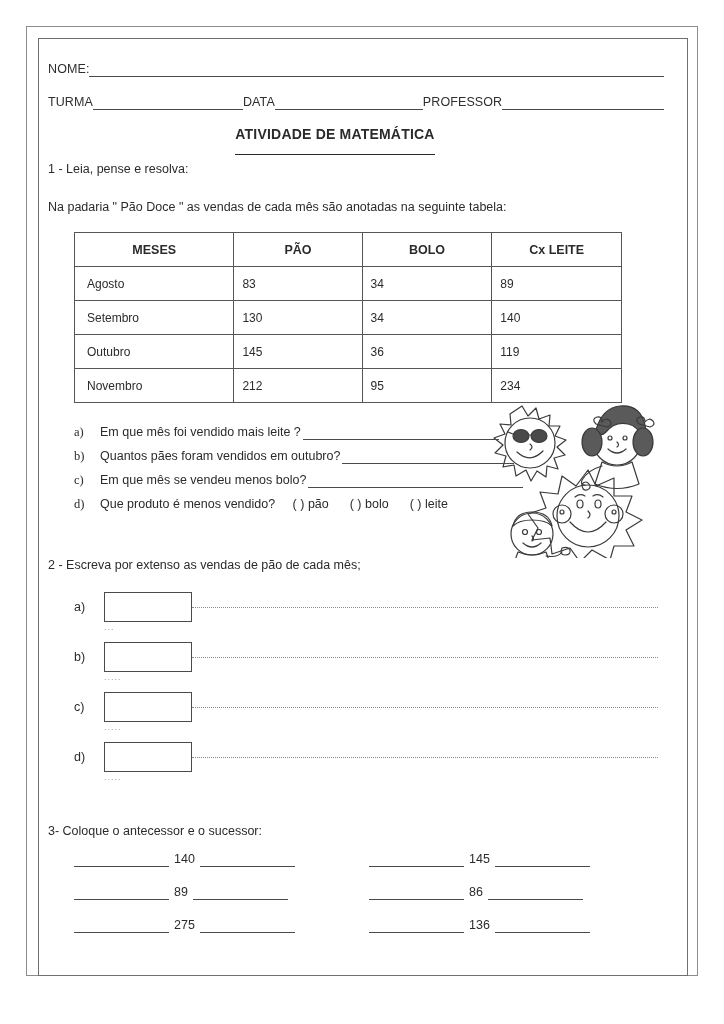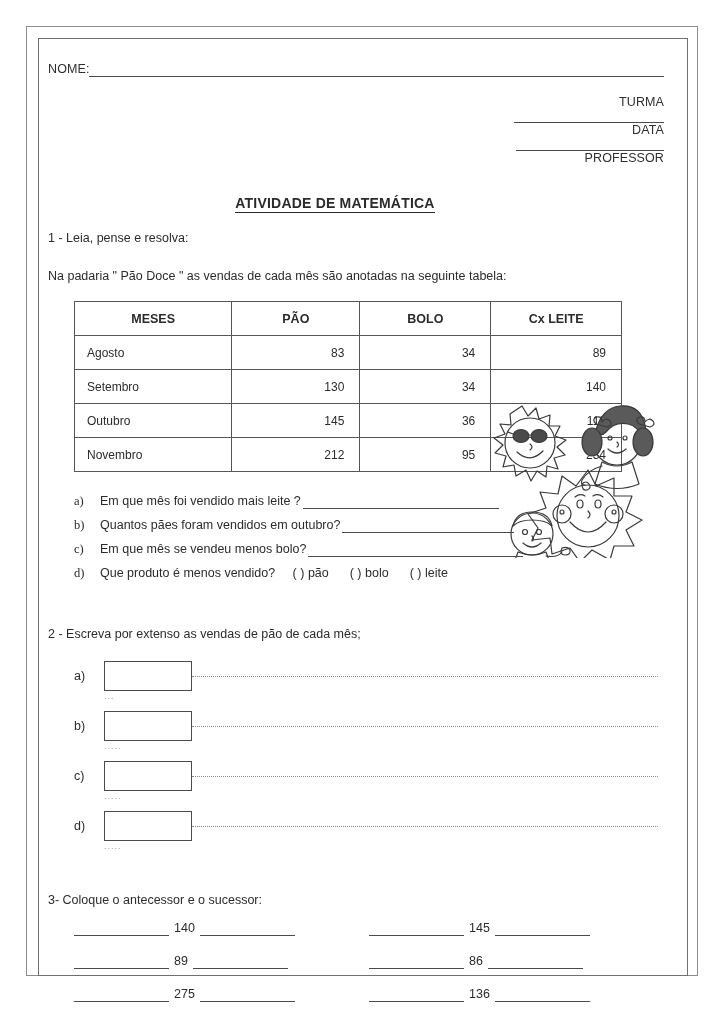--- a/index.html
+++ b/index.html
@@ -50,21 +50,21 @@
   .field-row {
     font-size: 12.5px;
     letter-spacing: .1px;
     color: #2e2e2e;
     margin-left: 2px;
     white-space: nowrap;
     display: flex;
     align-items: flex-end;
   }
   .field-row.nome { margin-top: 4px; text-align: center; }
-  .field-row.turma { margin-top: 18px; flex-direction: column; }
+  .field-row.turma { margin-top: 18px; }
 
   .field-label { padding-bottom: 1px; }
   .rule {
     border-bottom: 1px solid #4a4a4a;
     height: 12px;
     display: inline-block;
   }
   .rule.nome-rule { flex: 1 1 auto; }
   .rule.turma-rule { width: 150px; }
   .rule.data-rule { width: 148px; }
@@ -74,21 +74,21 @@
   .title {
     text-align: center;
     font-weight: bold;
     font-size: 14px;
     letter-spacing: .2px;
     margin-top: 16px;
     margin-right: 40px;
   }
   .title span {
     border-bottom: 1.6px solid #2b2b2b;
-    padding-bottom: 1px;
+    padding-bottom: 12px;
   }
 
   
   .q-head {
     font-size: 12.5px;
     margin-top: 20px;
     margin-left: 2px;
   }
   .intro {
     font-size: 12.5px;
@@ -100,33 +100,33 @@
   table.sales {
     border-collapse: collapse;
     margin-top: 18px;
     margin-left: 28px;
     width: 548px;
     font-size: 12px;
   }
   table.sales th, table.sales td {
     border: 1px solid #555;
     height: 33px;
-    padding: 0 15px;
+    padding: 0 8px;
     vertical-align: middle;
   }
   table.sales th {
     font-weight: bold;
     text-align: center;
     font-size: 12.5px;
   }
   table.sales td.month {
     text-align: left;
     padding-left: 12px;
   }
-  table.sales td.num { text-align: right; }
+  table.sales td.num { text-align: left; }
   .col-meses { width: 160px; }
   .col-num   { width: 129px; }
 
   
   .qlist {
     margin-top: 22px;
     margin-left: 28px;
     position: relative;
     z-index: 2;
   }

